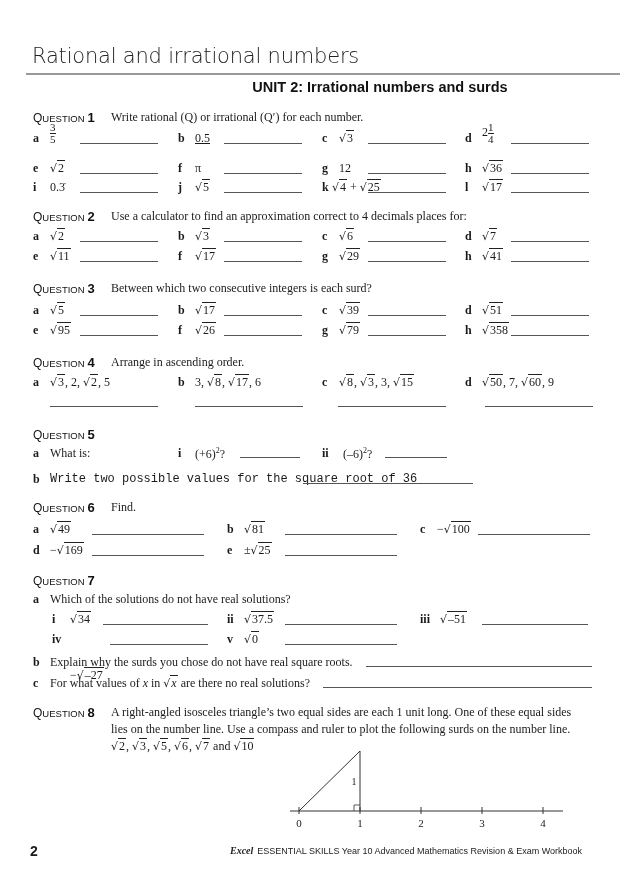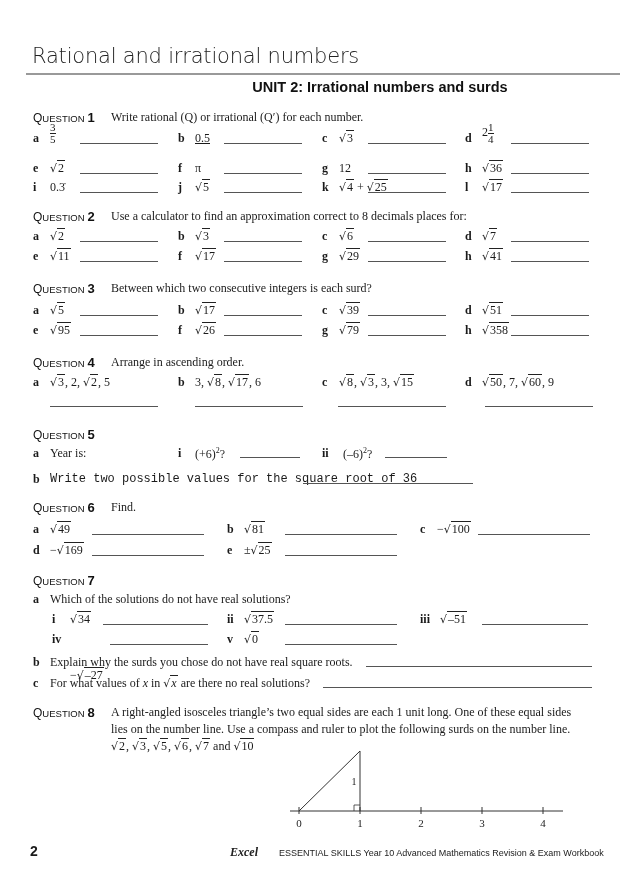--- a/index.html
+++ b/index.html
@@ -18,21 +18,21 @@
   .val { font-family:"Liberation Serif", serif; font-size:12px; white-space:nowrap; }
   .ln { height:0; border-bottom:1px solid #555; }
   .rad { display:inline-block; }
   .rad .r { font-family:"DejaVu Sans", sans-serif; font-size:11px; }
   .rad .o { border-top:1px solid #222; padding:0 1px; }
   .frac { display:inline-flex; flex-direction:column; align-items:center; vertical-align:middle; line-height:11px; font-size:11px; }
   .frac .n { }
   .frac .d { border-top:1px solid #222; }
   .footer-page { left:30px; top:843px; font-family:"Liberation Sans", sans-serif; font-weight:bold; font-size:14px; }
   .footer-text { left:230px; top:845px; font-family:"Liberation Sans", sans-serif; font-size:9px; color:#222; white-space:nowrap; }
-  .footer-text .brand { font-family:"Liberation Serif", serif; font-style:italic; font-weight:bold; font-size:12px; margin-right:21px; }
+  .footer-text .brand { font-family:"Liberation Serif", serif; font-style:italic; font-weight:bold; font-size:10px; margin-right:4px; }
 </style>
 </head>
 <body>
 
 <div class="abs title">Rational and irrational numbers</div>
 <div class="abs title-rule"></div>
 <div class="abs unit">UNIT 2: Irrational numbers and surds</div>
 
 <div id="content">
     <div class="qh abs" style="left: 33px; top: 110px;"><span class="q1">Q</span><span class="sc">uestion</span><span class="num">1</span></div>
@@ -67,27 +67,27 @@
     <span class="lbl abs" style="left: 465px; top: 161px;">h</span>
     <span class="val abs" style="left: 482px; top: 161px;"><span class="rad"><span class="r">√</span><span class="o">36</span></span></span>
     <div class="ln abs" style="left: 511px; top: 173px; width: 78px;"></div>
     <span class="lbl abs" style="left: 33px; top: 180px;">i</span>
     <span class="val abs" style="left: 50px; top: 180px;">0.3̇</span>
     <div class="ln abs" style="left: 80px; top: 192px; width: 78px;"></div>
     <span class="lbl abs" style="left: 178px; top: 180px;">j</span>
     <span class="val abs" style="left: 195px; top: 180px;"><span class="rad"><span class="r">√</span><span class="o">5</span></span></span>
     <div class="ln abs" style="left: 224px; top: 192px; width: 78px;"></div>
     <span class="lbl abs" style="left: 322px; top: 180px;">k</span>
-    <span class="val abs" style="left: 339px; top: 180px;"><span class="rad"><span class="r">√</span><span class="o">4</span></span><span> + </span><span class="rad"><span class="r">√</span><span class="o">25</span></span></span>
+    <span class="val abs" style="left: 332px; top: 180px;"><span class="rad"><span class="r">√</span><span class="o">4</span></span><span> + </span><span class="rad"><span class="r">√</span><span class="o">25</span></span></span>
     <div class="ln abs" style="left: 368px; top: 192px; width: 78px;"></div>
     <span class="lbl abs" style="left: 465px; top: 180px;">l</span>
     <span class="val abs" style="left: 482px; top: 180px;"><span class="rad"><span class="r">√</span><span class="o">17</span></span></span>
     <div class="ln abs" style="left: 511px; top: 192px; width: 78px;"></div>
     <div class="qh abs" style="left: 33px; top: 209px;"><span class="q1">Q</span><span class="sc">uestion</span><span class="num">2</span></div>
-    <div class="qtext abs" style="left: 111px; top: 209px;">Use a calculator to find an approximation correct to 8 decimals places for:</div>
+    <div class="qtext abs" style="left: 111px; top: 209px;">Use a calculator to find an approximation correct to 4 decimals places for:</div>
     <span class="lbl abs" style="left: 33px; top: 229px;">a</span>
     <span class="val abs" style="left: 50px; top: 229px;"><span class="rad"><span class="r">√</span><span class="o">2</span></span></span>
     <div class="ln abs" style="left: 80px; top: 241px; width: 78px;"></div>
     <span class="lbl abs" style="left: 178px; top: 229px;">b</span>
     <span class="val abs" style="left: 195px; top: 229px;"><span class="rad"><span class="r">√</span><span class="o">3</span></span></span>
     <div class="ln abs" style="left: 224px; top: 241px; width: 78px;"></div>
     <span class="lbl abs" style="left: 322px; top: 229px;">c</span>
     <span class="val abs" style="left: 339px; top: 229px;"><span class="rad"><span class="r">√</span><span class="o">6</span></span></span>
     <div class="ln abs" style="left: 368px; top: 241px; width: 78px;"></div>
     <span class="lbl abs" style="left: 465px; top: 229px;">d</span>
@@ -140,21 +140,21 @@
     <span class="val abs" style="left: 195px; top: 375px;"><span>3</span><span>, </span><span class="rad"><span class="r">√</span><span class="o">8</span></span><span>, </span><span class="rad"><span class="r">√</span><span class="o">17</span></span><span>, </span><span>6</span></span>
     <div class="ln abs" style="left: 195px; top: 406px; width: 108px;"></div>
     <span class="lbl abs" style="left: 322px; top: 375px;">c</span>
     <span class="val abs" style="left: 339px; top: 375px;"><span class="rad"><span class="r">√</span><span class="o">8</span></span><span>, </span><span class="rad"><span class="r">√</span><span class="o">3</span></span><span>, </span><span>3</span><span>, </span><span class="rad"><span class="r">√</span><span class="o">15</span></span></span>
     <div class="ln abs" style="left: 338px; top: 406px; width: 108px;"></div>
     <span class="lbl abs" style="left: 465px; top: 375px;">d</span>
     <span class="val abs" style="left: 482px; top: 375px;"><span class="rad"><span class="r">√</span><span class="o">50</span></span><span>, </span><span>7</span><span>, </span><span class="rad"><span class="r">√</span><span class="o">60</span></span><span>, </span><span>9</span></span>
     <div class="ln abs" style="left: 485px; top: 406px; width: 108px;"></div>
     <div class="qh abs" style="left: 33px; top: 427px;"><span class="q1">Q</span><span class="sc">uestion</span><span class="num">5</span></div>
     <span class="lbl abs" style="left: 33px; top: 446px;">a</span>
-    <span class="qtext abs" style="left: 50px; top: 446px;">Year is:</span>
+    <span class="qtext abs" style="left: 50px; top: 446px;">What is:</span>
     <span class="lbl abs" style="left: 178px; top: 446px;">i</span>
     <span class="val abs" style="left: 195px; top: 446px;"><span>(+6)</span><sup style="font-size: 8px;">2</sup><span>?</span></span>
     <div class="ln abs" style="left: 240px; top: 457px; width: 60px;"></div>
     <span class="lbl abs" style="left: 322px; top: 446px;">ii</span>
     <span class="val abs" style="left: 343px; top: 446px;"><span>(–6)</span><sup style="font-size: 8px;">2</sup><span>?</span></span>
     <div class="ln abs" style="left: 385px; top: 457px; width: 62px;"></div>
     <span class="lbl abs" style="left: 33px; top: 472px;">b</span>
     <span class="qtext abs" style="left: 50px; top: 472px; font-family: Liberation Mono, monospace;">Write two possible values for the square root of 36</span>
     <div class="ln abs" style="left: 303px; top: 483px; width: 170px;"></div>
     <div class="qh abs" style="left: 33px; top: 500px;"><span class="q1">Q</span><span class="sc">uestion</span><span class="num">6</span></div>

